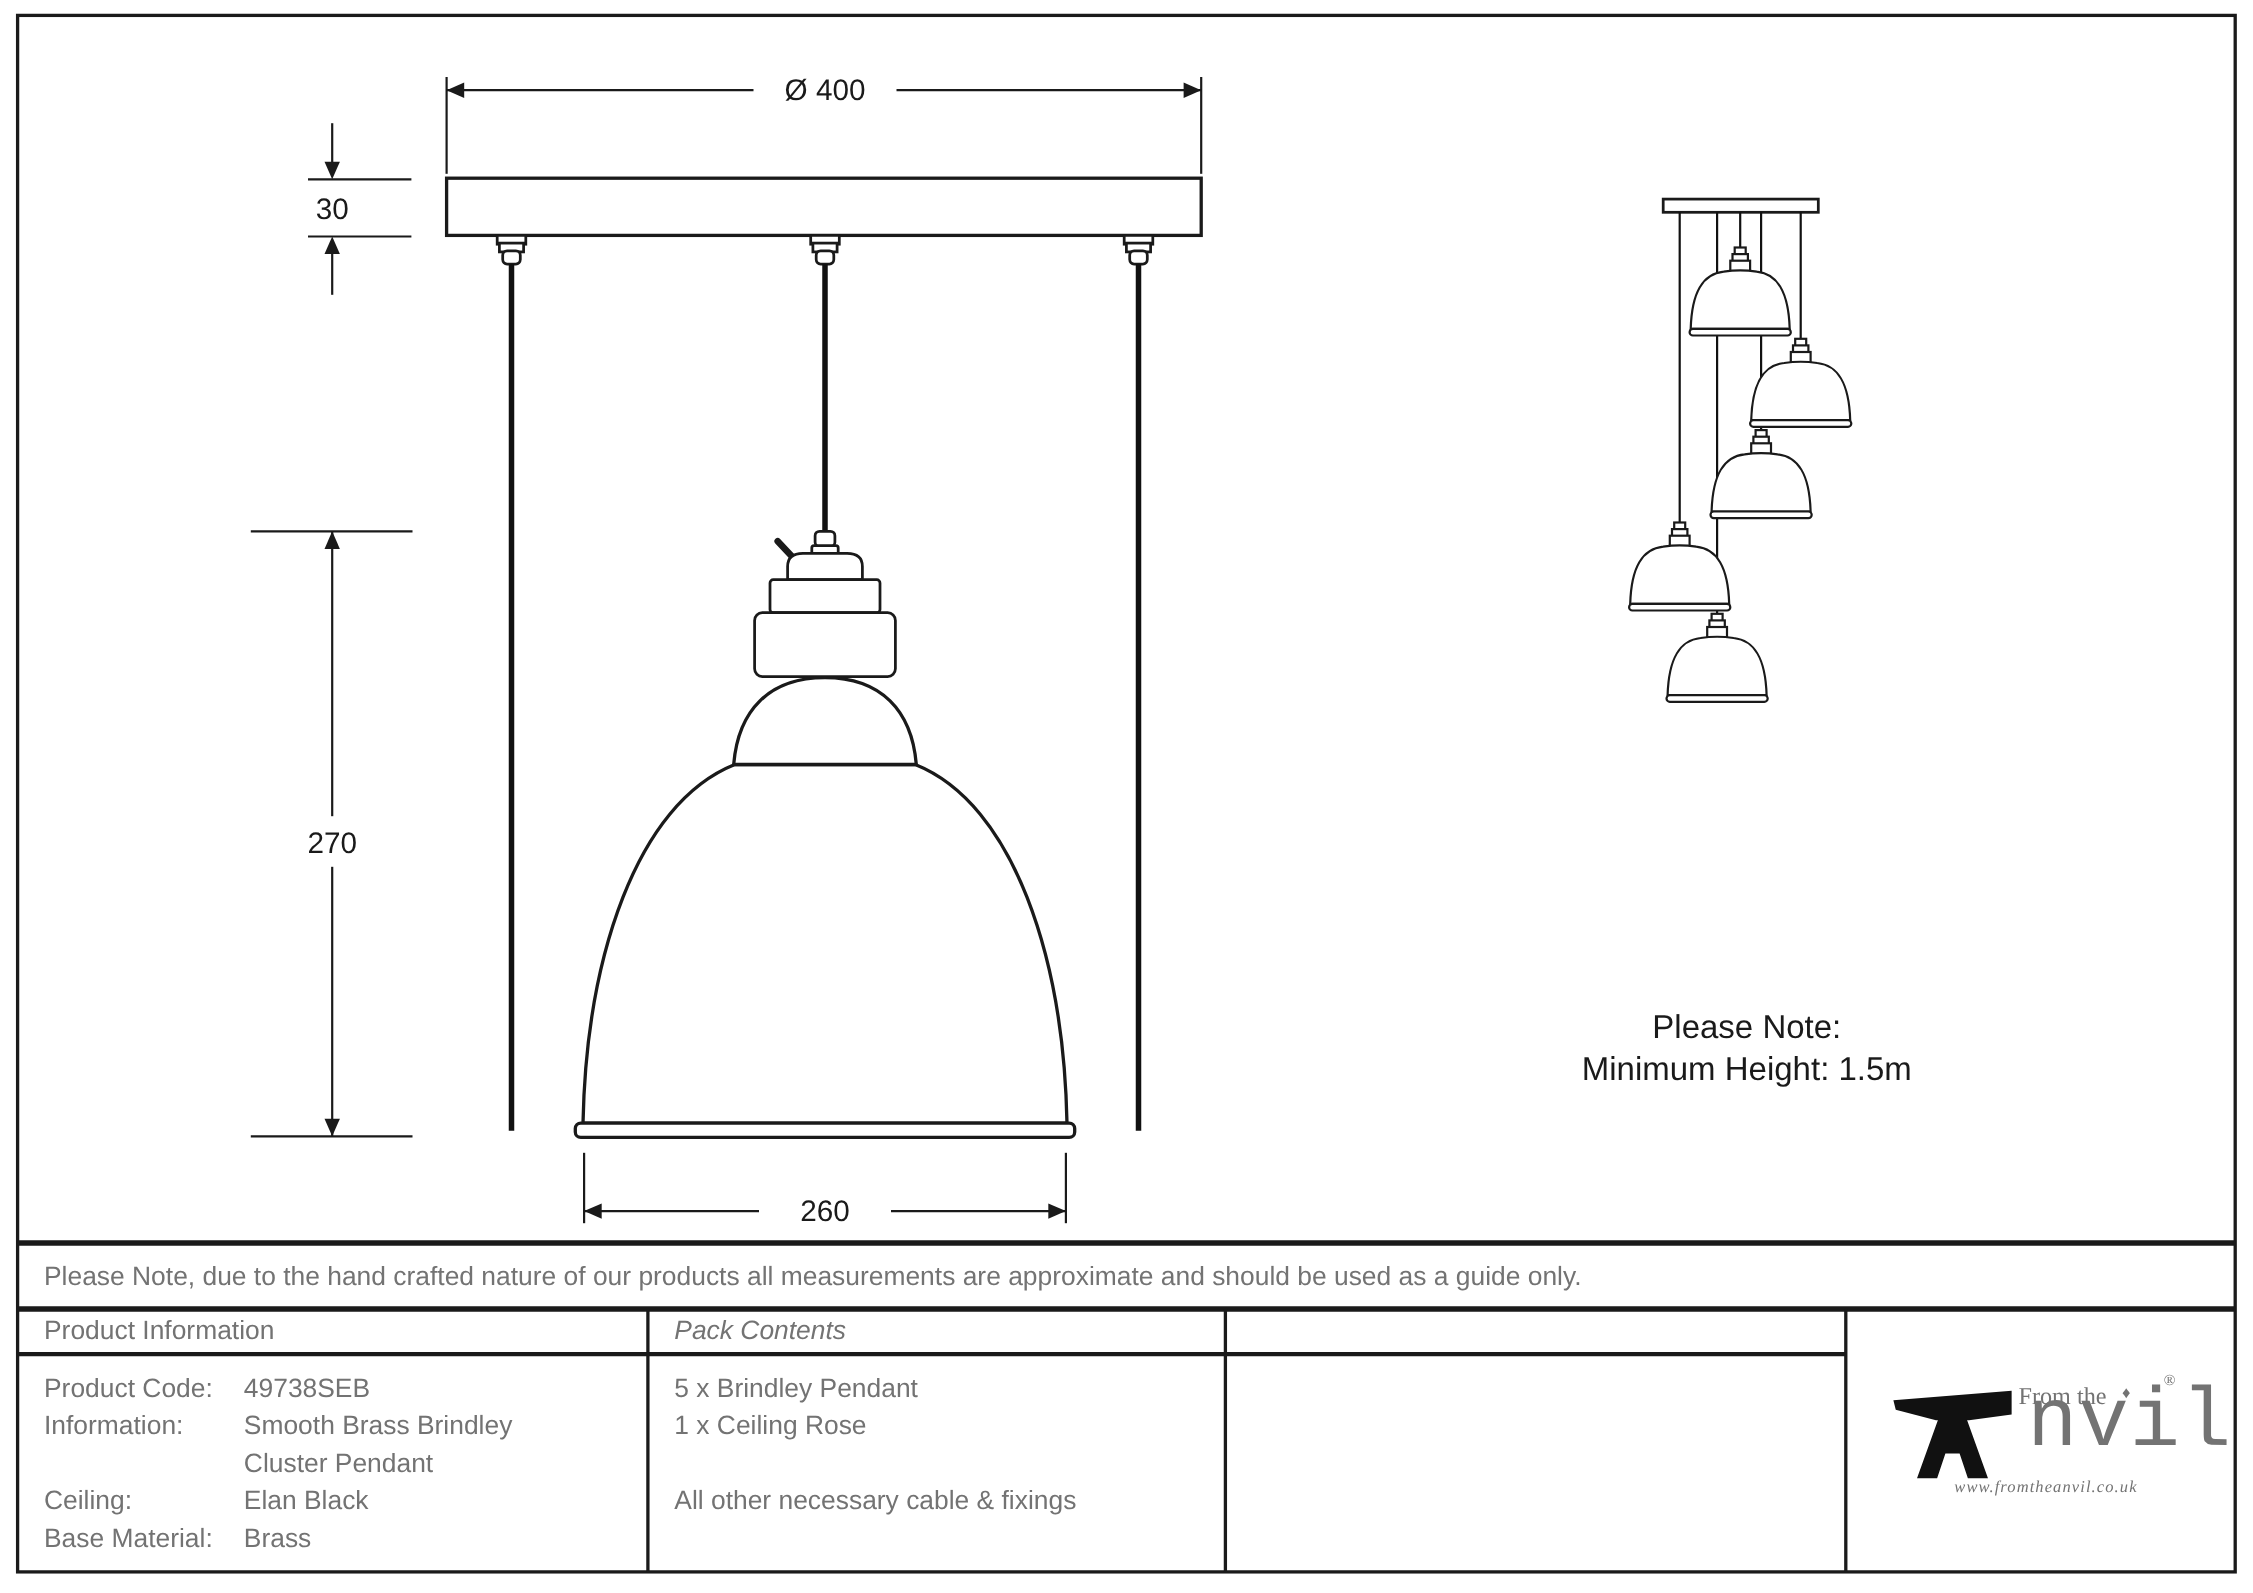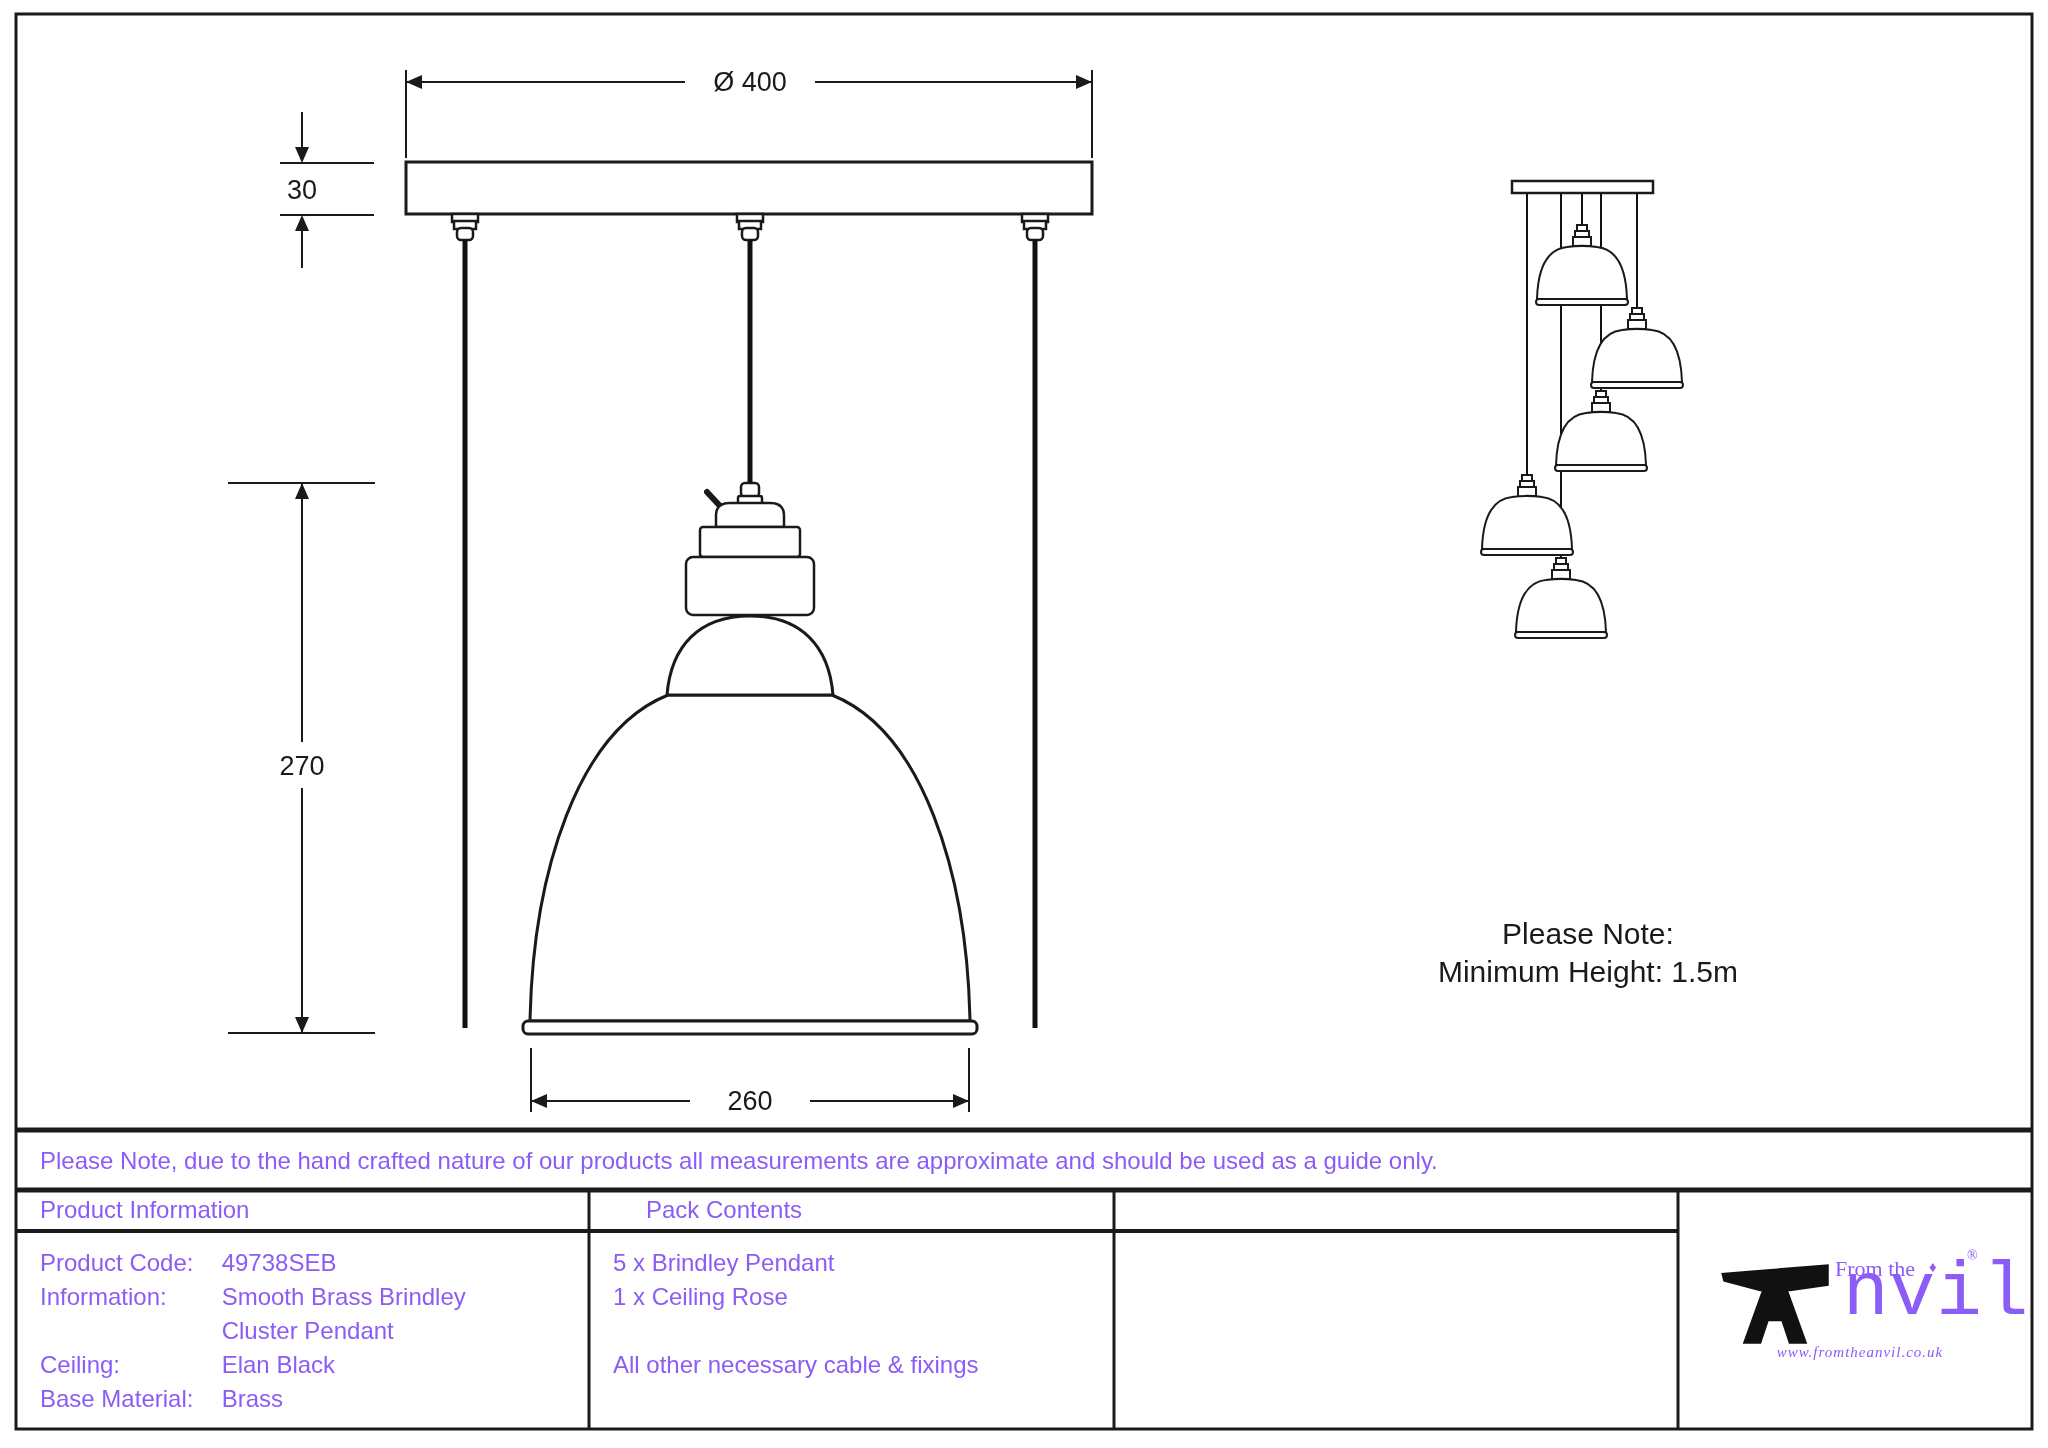--- a/index.html
+++ b/index.html
@@ -1,23 +1,23 @@
 <!DOCTYPE html>
 <html><head>
 <meta charset="utf-8">
 <style>
   html,body{margin:0;padding:0;background:#ffffff;}
   #page{position:relative;width:2048px;height:1448px;background:#ffffff;overflow:hidden;
-        font-family:"Liberation Sans",sans-serif;color:#8b5cf6;}
+        font-family:"Liberation Sans",sans-serif;color:#737373;}
   #lines{position:absolute;left:0;top:0;width:2048px;height:1448px;}
   .abs{position:absolute;}
   .disclaimer{left:40px;top:1147px;font-size:24px;}
   .th{font-size:24px;}
   .pi-header{left:40px;top:1196px;}
-  .pc-header{left:646px;top:1196px;}
+  .pc-header{left:613px;top:1196px;font-style:italic;}
   .body-block{font-size:24px;line-height:34px;}
   .pi-rows{left:40px;top:1246px;}
   .pi-row{white-space:nowrap;}
   .pi-label{display:inline-block;width:175px;}
   .pc-lines{left:613px;top:1246px;}
   .pc-line{min-height:34px;white-space:nowrap;}
   
   .logo{left:1715px;top:1248px;width:300px;height:130px;}
   .logo .fromthe{position:absolute;left:120px;top:8px;font-family:"Liberation Serif",serif;font-size:22px;}
   .logo .diamond{position:absolute;left:214px;top:11px;font-size:15px;font-family:"Liberation Serif",serif;}

